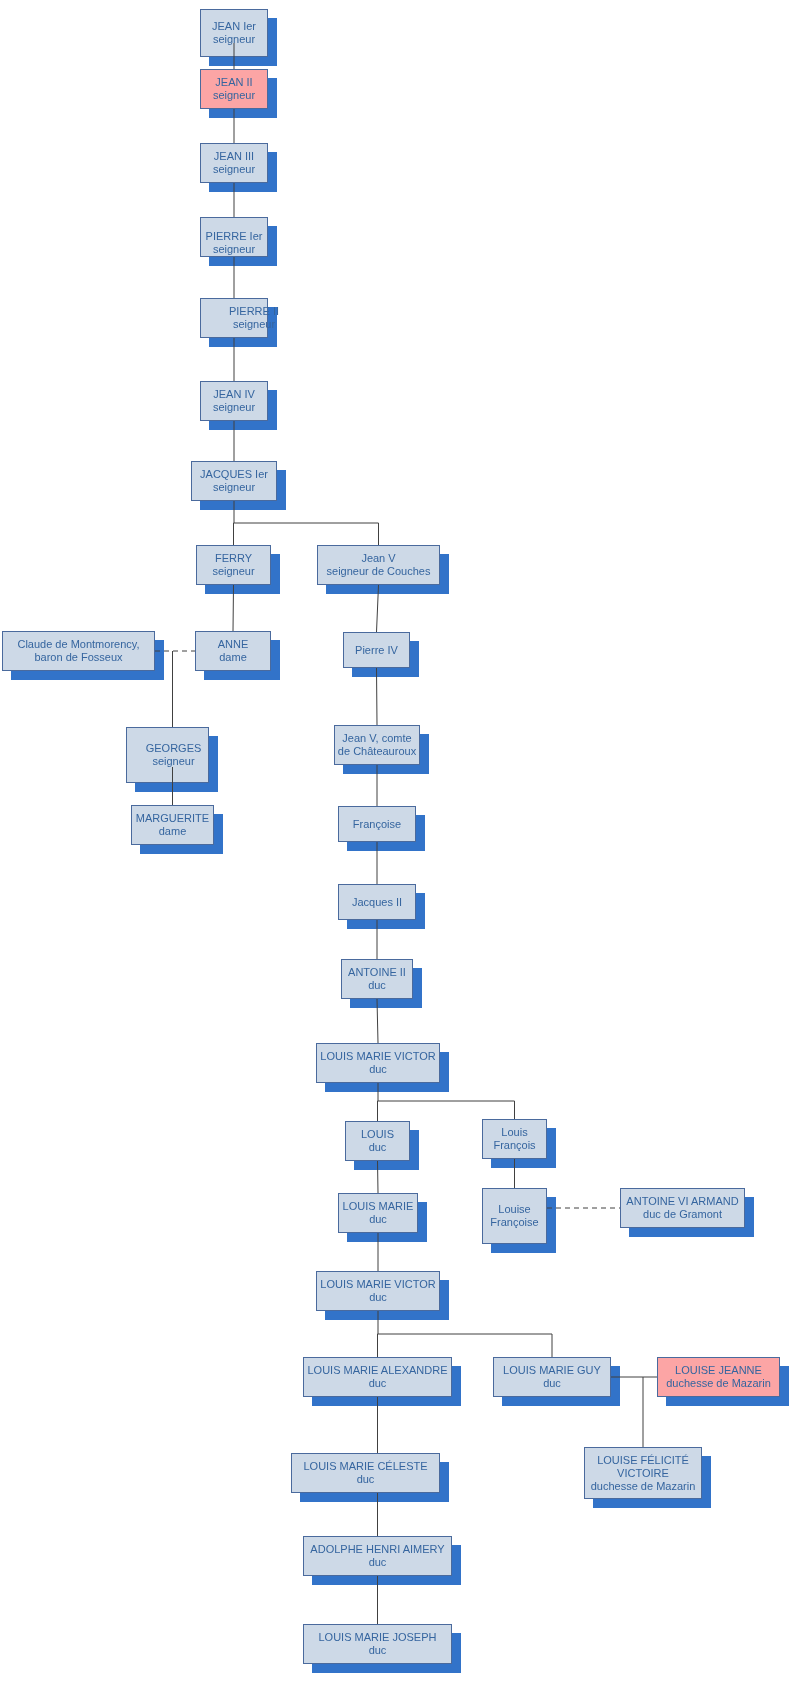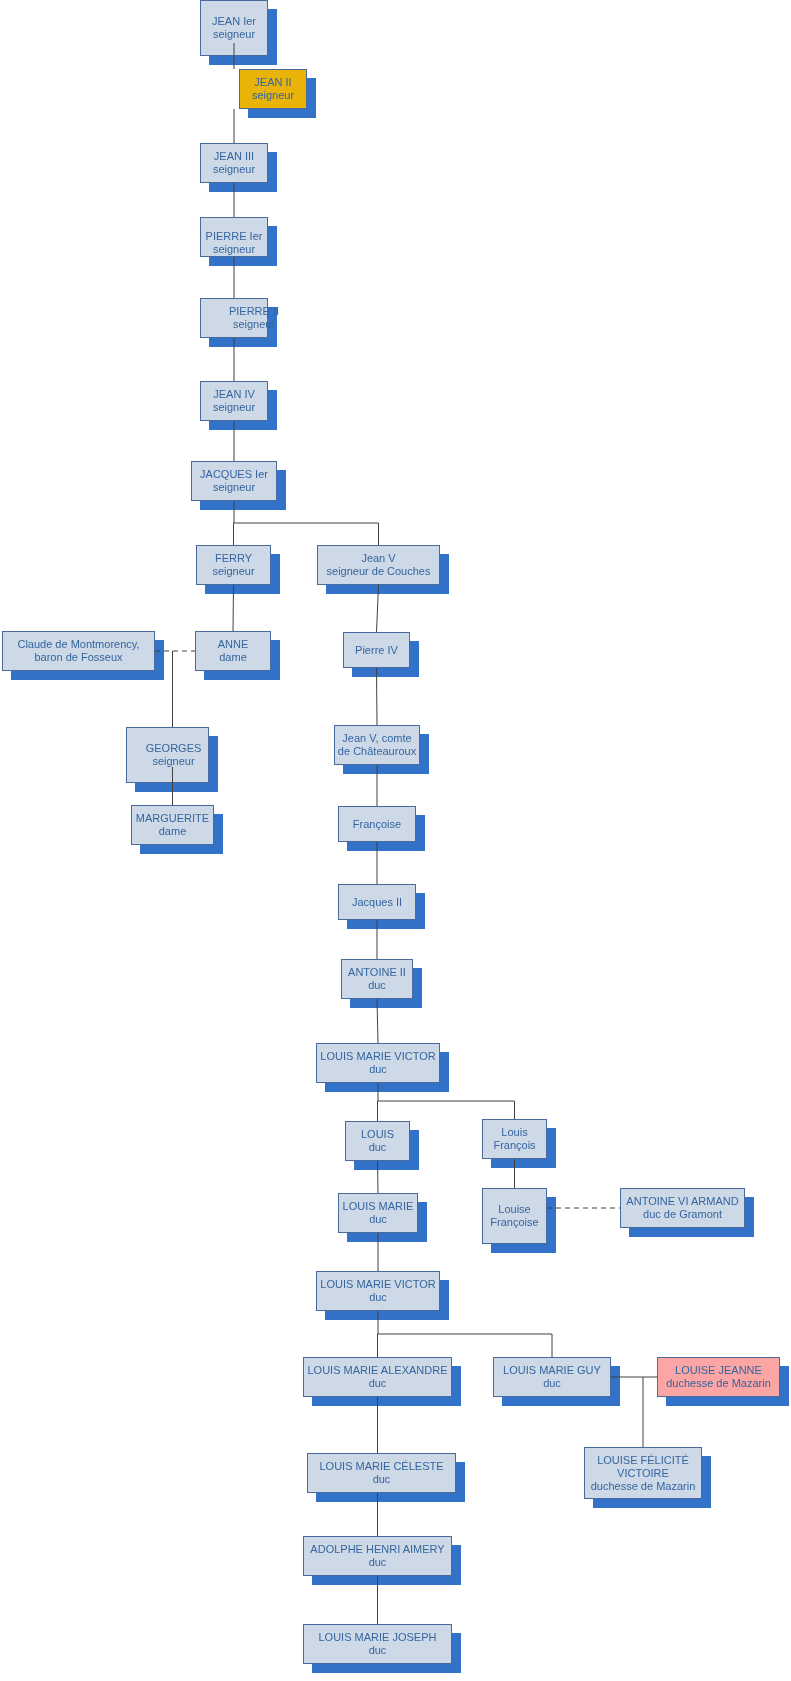--- a/index.html
+++ b/index.html
@@ -33,25 +33,25 @@
     left: 0;
     top: 0;
     pointer-events: none;
   }
 </style>
 </head>
 <body>
 
 <div class="stage" style="background: rgb(255, 255, 255);">
   <div>
-      <div class="node" style="left: 200px; top: 0; width: 68px; height: 56px; background: rgb(205, 217, 231); border: 1px solid rgb(74, 106, 157); color: rgb(53, 101, 159); box-shadow: rgb(50, 115, 201) 9px 9px 0px;">
+      <div class="node" style="left: 200px; top: 9px; width: 68px; height: 48px; background: rgb(205, 217, 231); border: 1px solid rgb(74, 106, 157); color: rgb(53, 101, 159); box-shadow: rgb(50, 115, 201) 9px 9px 0px;">
         <div class="nline">JEAN Ier</div>
         <div class="nline">seigneur</div>
       </div>
-      <div class="node" style="left: 200px; top: 69px; width: 68px; height: 40px; background: #eab308; border: 1px solid rgb(74, 106, 157); color: rgb(53, 101, 159); box-shadow: rgb(50, 115, 201) 9px 9px 0px; margin-left: 39px;">
+      <div class="node" style="left: 200px; top: 69px; width: 68px; height: 40px; background: #fca5a5; border: 1px solid rgb(74, 106, 157); color: rgb(53, 101, 159); box-shadow: rgb(50, 115, 201) 9px 9px 0px;">
         <div class="nline">JEAN II</div>
         <div class="nline">seigneur</div>
       </div>
       <div class="node" style="left: 200px; top: 143px; width: 68px; height: 40px; background: rgb(205, 217, 231); border: 1px solid rgb(74, 106, 157); color: rgb(53, 101, 159); box-shadow: rgb(50, 115, 201) 9px 9px 0px;">
         <div class="nline">JEAN III</div>
         <div class="nline">seigneur</div>
       </div>
       <div class="node" style="left: 200px; top: 217px; width: 68px; height: 40px; background: rgb(205, 217, 231); border: 1px solid rgb(74, 106, 157); color: rgb(53, 101, 159); box-shadow: rgb(50, 115, 201) 9px 9px 0px; justify-content: flex-end;">
         <div class="nline">PIERRE Ier</div>
         <div class="nline">seigneur</div>
@@ -147,21 +147,21 @@
       </div>
       <div class="node" style="left: 657px; top: 1357px; width: 123px; height: 40px; background: #fca5a5; border: 1px solid rgb(74, 106, 157); color: rgb(53, 101, 159); box-shadow: rgb(50, 115, 201) 9px 9px 0px;">
         <div class="nline">LOUISE JEANNE</div>
         <div class="nline">duchesse de Mazarin</div>
       </div>
       <div class="node" style="left: 584px; top: 1447px; width: 118px; height: 52px; background: rgb(205, 217, 231); border: 1px solid rgb(74, 106, 157); color: rgb(53, 101, 159); box-shadow: rgb(50, 115, 201) 9px 9px 0px;">
         <div class="nline">LOUISE FÉLICITÉ</div>
         <div class="nline">VICTOIRE</div>
         <div class="nline">duchesse de Mazarin</div>
       </div>
-      <div class="node" style="left: 307px; top: 1453px; width: 149px; height: 40px; background: rgb(205, 217, 231); border: 1px solid rgb(74, 106, 157); color: rgb(53, 101, 159); box-shadow: rgb(50, 115, 201) 9px 9px 0px;">
+      <div class="node" style="left: 291px; top: 1453px; width: 149px; height: 40px; background: rgb(205, 217, 231); border: 1px solid rgb(74, 106, 157); color: rgb(53, 101, 159); box-shadow: rgb(50, 115, 201) 9px 9px 0px;">
         <div class="nline">LOUIS MARIE CÉLESTE</div>
         <div class="nline">duc</div>
       </div>
       <div class="node" style="left: 303px; top: 1536px; width: 149px; height: 40px; background: rgb(205, 217, 231); border: 1px solid rgb(74, 106, 157); color: rgb(53, 101, 159); box-shadow: rgb(50, 115, 201) 9px 9px 0px;">
         <div class="nline">ADOLPHE HENRI AIMERY</div>
         <div class="nline">duc</div>
       </div>
       <div class="node" style="left: 303px; top: 1624px; width: 149px; height: 40px; background: rgb(205, 217, 231); border: 1px solid rgb(74, 106, 157); color: rgb(53, 101, 159); box-shadow: rgb(50, 115, 201) 9px 9px 0px;">
         <div class="nline">LOUIS MARIE JOSEPH</div>
         <div class="nline">duc</div>

